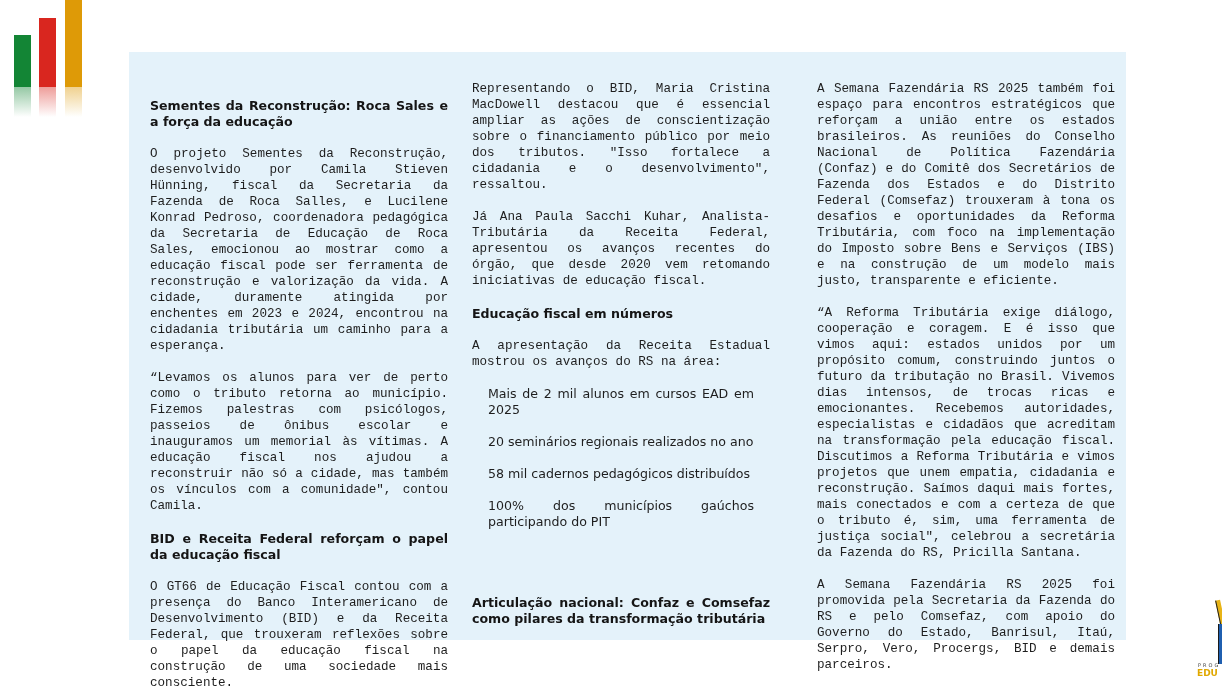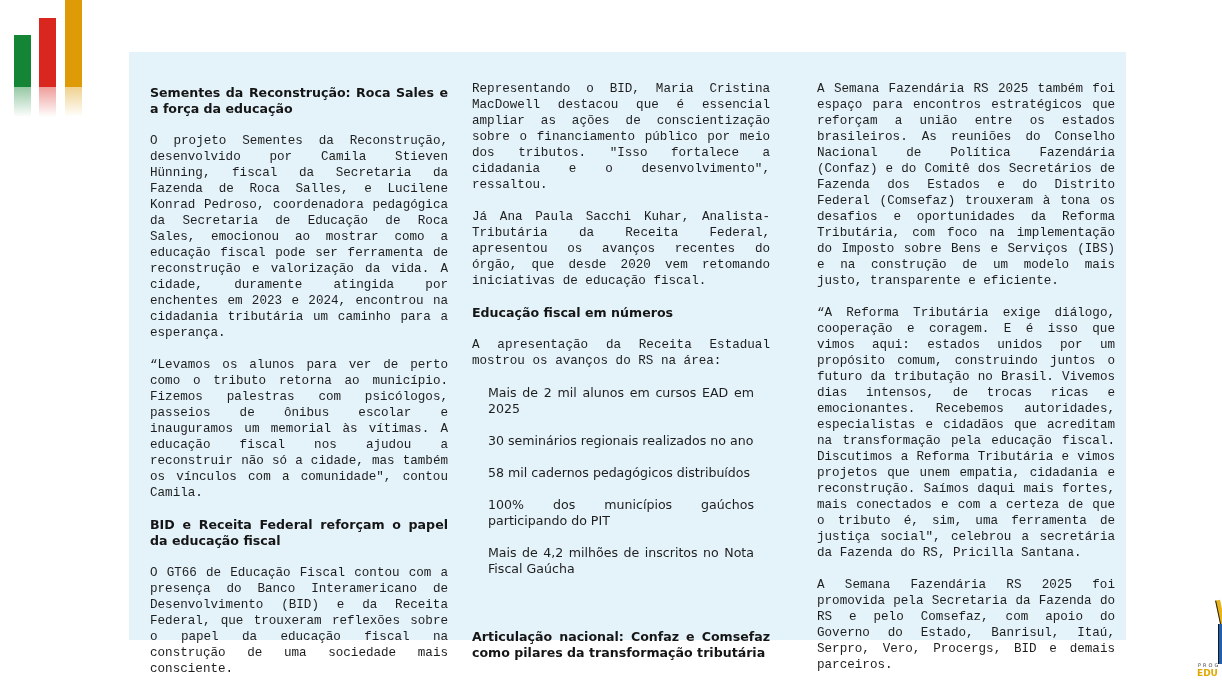--- a/index.html
+++ b/index.html
@@ -57,21 +57,21 @@
       font-size: 12.6px;
       line-height: 16px;
       color: #1e1e1e;
       text-align: justify;
     }
     .col-1 { left: 21px; }
     .col-2 { left: 343px; }
     .col-3 { left: 688px; }
     .heading {
       font-weight: bold;
-      margin: 4px 0 16px 0;
+      margin: 17px 0 16px 0;
       color: #151515;
     }
     .para {
       margin: 0 0 16px 0;
       font-family: Liberation Mono, monospace;
     }
     .para.tight { margin-bottom: 0; }
     .list-line {
       margin: 16px;
     }
@@ -146,24 +146,23 @@
       <p class="para tight">O GT66 de Educação Fiscal contou com a presença do Banco Interamericano de Desenvolvimento (BID) e da Receita Federal, que trouxeram reflexões sobre o papel da educação fiscal na construção de uma sociedade mais consciente.</p>
     </div>
 
     <div class="column col-2">
       <p class="para">Representando o BID, Maria Cristina MacDowell destacou que é essencial ampliar as ações de conscientização sobre o financiamento público por meio dos tributos. "Isso fortalece a cidadania e o desenvolvimento", ressaltou.</p>
       <p class="para">Já Ana Paula Sacchi Kuhar, Analista-Tributária da Receita Federal, apresentou os avanços recentes do órgão, que desde 2020 vem retomando iniciativas de educação fiscal.</p>
       <p class="heading">Educação fiscal em números</p>
       <p class="para">A apresentação da Receita Estadual mostrou os avanços do RS na área:</p>
       <div>
         <p class="list-line">Mais de 2 mil alunos em cursos EAD em 2025</p>
-        <p class="list-line">30 seminários regionais realizados no ano</p>
+        <p class="list-line">20 seminários regionais realizados no ano</p>
         <p class="list-line">58 mil cadernos pedagógicos distribuídos</p>
         <p class="list-line">100% dos municípios gaúchos participando do PIT</p>
-        <p class="list-line">Mais de 4,2 milhões de inscritos no Nota Fiscal Gaúcha</p>
       </div>
       <div class="spacer-2"></div>
       <p class="heading">Articulação nacional: Confaz e Comsefaz como pilares da transformação tributária</p>
     </div>
 
     <div class="column col-3">
       <p class="para">A Semana Fazendária RS 2025 também foi espaço para encontros estratégicos que reforçam a união entre os estados brasileiros. As reuniões do Conselho Nacional de Política Fazendária (Confaz) e do Comitê dos Secretários de Fazenda dos Estados e do Distrito Federal (Comsefaz) trouxeram à tona os desafios e oportunidades da Reforma Tributária, com foco na implementação do Imposto sobre Bens e Serviços (IBS) e na construção de um modelo mais justo, transparente e eficiente.</p>
       <p class="para">“A Reforma Tributária exige diálogo, cooperação e coragem. E é isso que vimos aqui: estados unidos por um propósito comum, construindo juntos o futuro da tributação no Brasil. Vivemos dias intensos, de trocas ricas e emocionantes. Recebemos autoridades, especialistas e cidadãos que acreditam na transformação pela educação fiscal. Discutimos a Reforma Tributária e vimos projetos que unem empatia, cidadania e reconstrução. Saímos daqui mais fortes, mais conectados e com a certeza de que o tributo é, sim, uma ferramenta de justiça social", celebrou a secretária da Fazenda do RS, Pricilla Santana.</p>
       <p class="para tight">A Semana Fazendária RS 2025 foi promovida pela Secretaria da Fazenda do RS e pelo Comsefaz, com apoio do Governo do Estado, Banrisul, Itaú, Serpro, Vero, Procergs, BID e demais parceiros.</p>
     </div>

